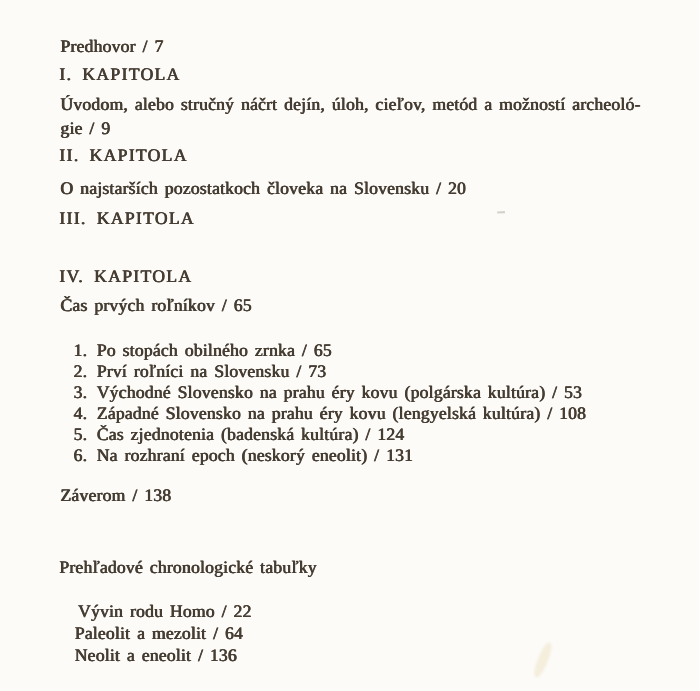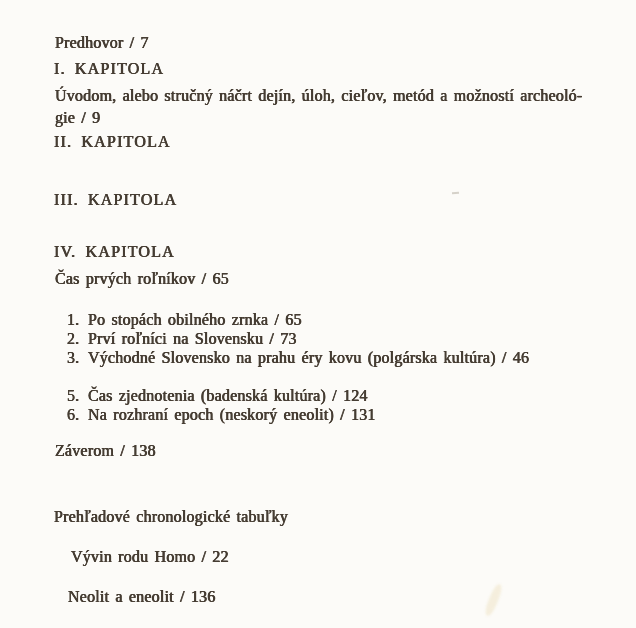--- a/index.html
+++ b/index.html
@@ -65,56 +65,61 @@
   <div class="line" style="left:55px; top:33px">Predhovor / 7</div>
 
   <div class="line heading" style="left:54px; top:59px">I. KAPITOLA</div>
 
   <div class="line" style="left:55px; top:86px">Úvodom, alebo stručný náčrt dejín, úloh, cieľov, metód a možností archeoló-</div>
 
   <div class="line" style="left:55px; top:108px">gie / 9</div>
 
   <div class="line heading" style="left:54px; top:132px">II. KAPITOLA</div>
 
+  <div class="line" style="left:55px; top:162px">O najstarších pozostatkoch človeka na Slovensku / 20</div>
 
   <div class="line heading" style="left:54px; top:190px">III. KAPITOLA</div>
 
 
   <div class="line heading" style="left:54px; top:242px">IV. KAPITOLA</div>
 
   <div class="line" style="left:55px; top:269px">Čas prvých roľníkov / 65</div>
 
   <div class="line numrow" style="left:67px; top:310px">
     <span class="num">1.</span><span>Po stopách obilného zrnka / 65</span>
   </div>
 
   <div class="line numrow" style="left:67px; top:329px">
     <span class="num">2.</span><span>Prví roľníci na Slovensku / 73</span>
   </div>
 
   <div class="line numrow" style="left:67px; top:348px">
-    <span class="num">3.</span><span>Východné Slovensko na prahu éry kovu (polgárska kultúra) / 46</span>
+    <span class="num">3.</span><span>Východné Slovensko na prahu éry kovu (polgárska kultúra) / 53</span>
   </div>
 
+  <div class="line numrow" style="left:67px; top:367px">
+    <span class="num">4.</span><span>Západné Slovensko na prahu éry kovu (lengyelská kultúra) / 108</span>
+  </div>
 
   <div class="line numrow" style="left:67px; top:386px">
     <span class="num">5.</span><span>Čas zjednotenia (badenská kultúra) / 124</span>
   </div>
 
   <div class="line numrow" style="left:67px; top:405px">
     <span class="num">6.</span><span>Na rozhraní epoch (neskorý eneolit) / 131</span>
   </div>
 
   <div class="line" style="left:55px; top:441px">Záverom / 138</div>
 
 
   <div class="line" style="left:54px; top:507px">Prehľadové chronologické tabuľky</div>
 
   <div class="line" style="left:71px; top:547px">Vývin rodu Homo / 22</div>
 
+  <div class="line" style="left:68px; top:567px">Paleolit a mezolit / 64</div>
 
   <div class="line" style="left:68px; top:587px">Neolit a eneolit / 136</div>
 
   <div class="artifact artifact-dash" style="left:452px; top:192px"></div>
 
   <div class="artifact artifact-streak" style="left:489px; top:583px"></div>
 
 </div>
 
 </body></html>

